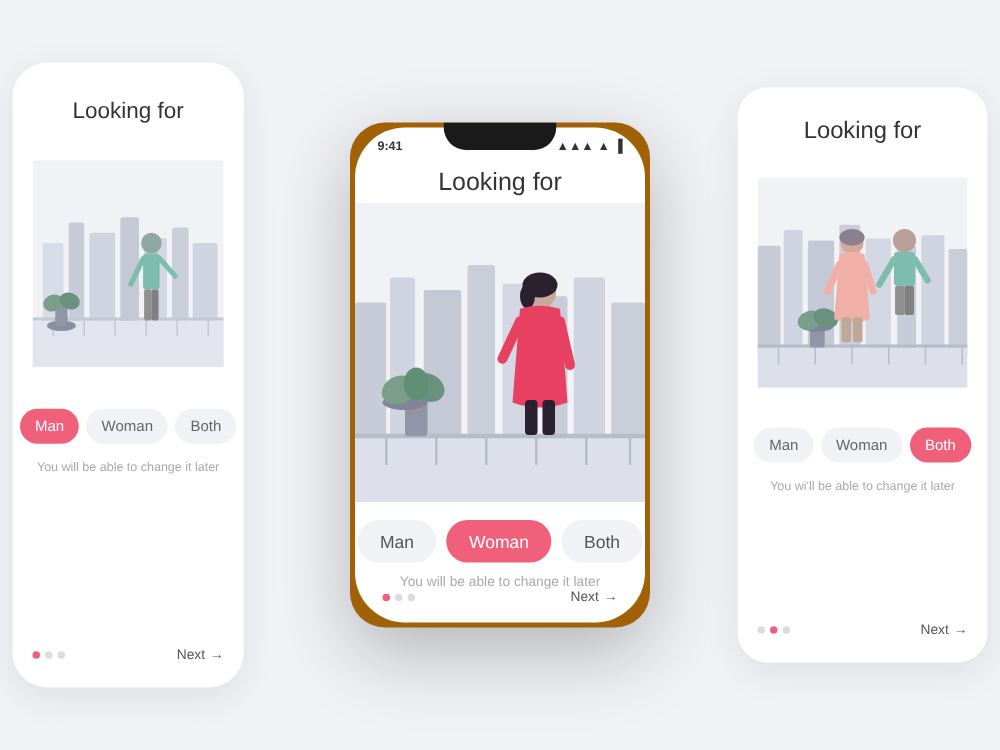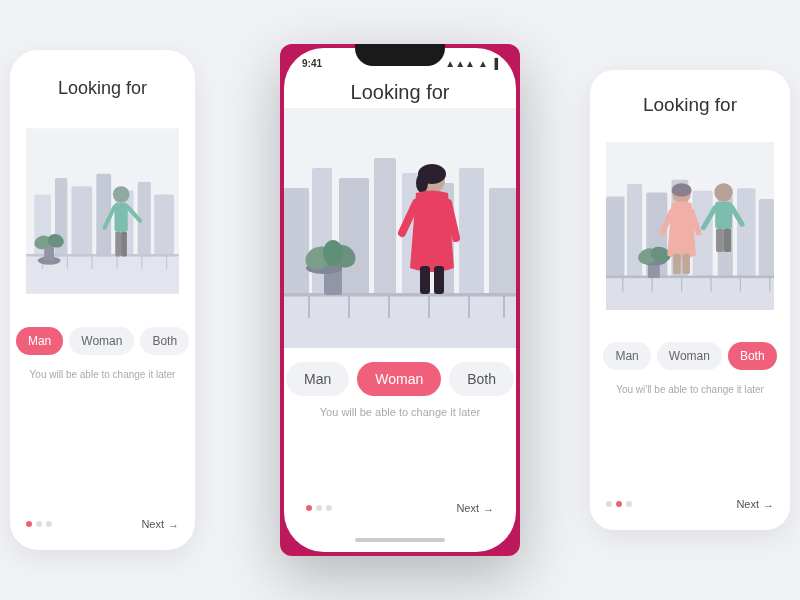--- a/index.html
+++ b/index.html
@@ -123,23 +123,23 @@
       border: none;
     }
 
     
     .center-phone {
       position: absolute;
       left: 50%;
       top: 50%;
       transform: translate(-50%, -50%);
       width: 240px;
-      height: 512px;
-      background: #be185d;
-      border-radius: 12px;
+      height: 404px;
+      background: #a16207;
+      border-radius: 28px;
       box-shadow: 0 20px 60px rgba(0,0,0,0.25);
       display: flex;
       flex-direction: column;
       align-items: center;
       z-index: 10;
       overflow: hidden;
       padding: 0;
     }
 
     .phone-notch {

